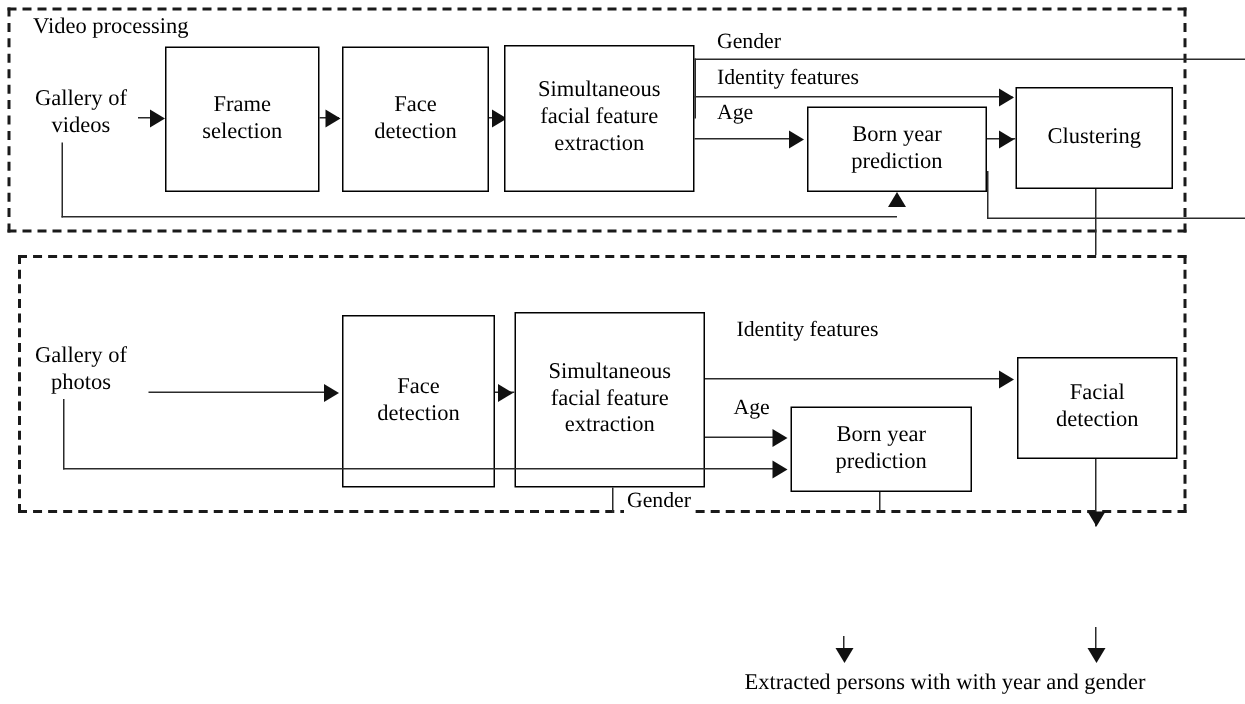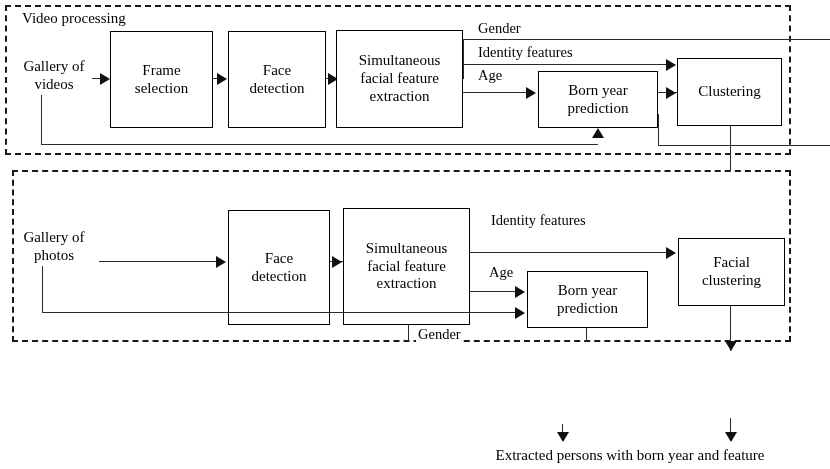--- a/index.html
+++ b/index.html
@@ -127,30 +127,30 @@
 
   <div class="ln vln" style="left:42px;top:266px;height:47px;"></div>
   <div class="ln hln" style="left:42px;top:312px;width:478px;"></div>
   <div class="arrow ar-r" style="left:515px;top:307px;"></div>
 
   <div class="ln vln" style="left:408px;top:325px;height:17px;"></div>
   <div class="edgelabel" style="left:416px;top:326px;">Gender</div>
 
   <div class="node" style="left:678px;top:238px;width:107px;height:68px;">
     <span style="white-space:pre-line;">Facial
-clustering</span>
+detection</span>
   </div>
 
   <div class="ln vln" style="left:586px;top:328px;height:14px;"></div>
 
   <div class="ln vln" style="left:730px;top:306px;height:45px;"></div>
   <div class="arrow ar-d" style="left:725px;top:341px;"></div>
 
 
   <div class="ln vln" style="left:730px;top:418px;height:22px;"></div>
   <div class="arrow ar-d" style="left:725px;top:432px;"></div>
 
   <div class="ln vln" style="left:562px;top:424px;height:16px;"></div>
   <div class="arrow ar-d" style="left:557px;top:432px;"></div>
 
-  <div class="plain" style="left:430px;top:446px;width:400px;text-align:center;">Extracted persons with born year and feature</div>
+  <div class="plain" style="left:430px;top:446px;width:400px;text-align:center;">Extracted persons with with year and gender</div>
 
 </div>
 
 </body></html>

